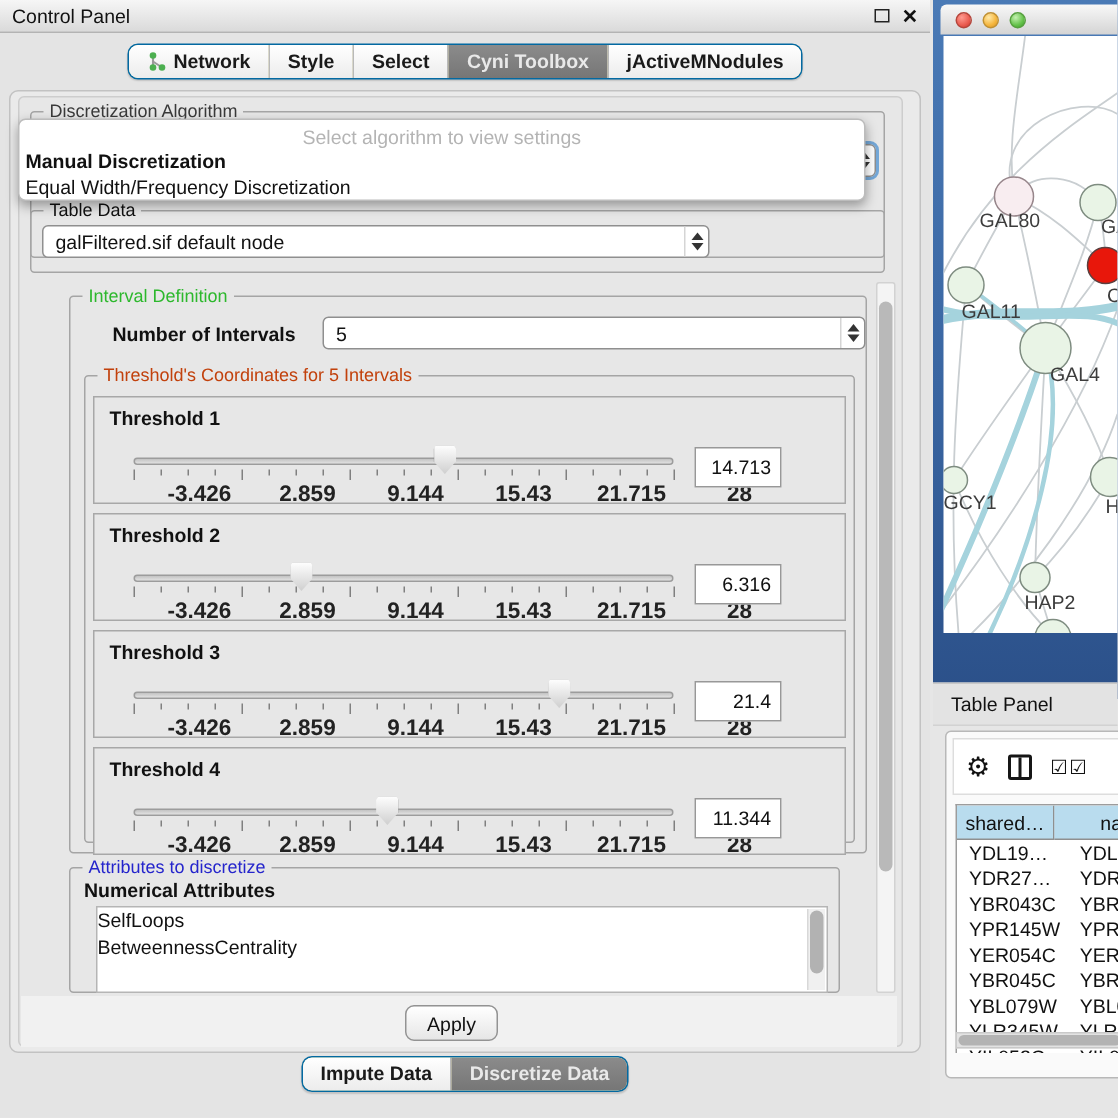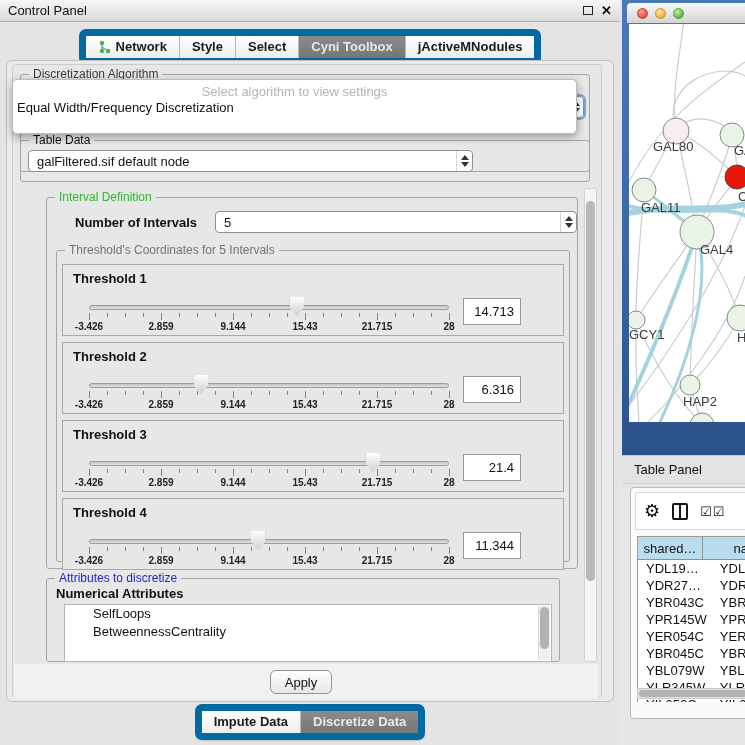--- a/index.html
+++ b/index.html
@@ -10,21 +10,21 @@
   .control-panel { position:absolute; left:0; top:0; width:620px; height:745px; background:#e4e4e4; }
   .cp-titlebar { position:absolute; left:0; top:0; width:620px; height:22px;
     background:linear-gradient(#f6f6f6,#dadada); border-bottom:1px solid #b3b3b3;
     display:flex; align-items:center; padding:0 8px; }
   .cp-title { font-size:13px; color:#111; }
   .cp-title-icons { margin-left:auto; display:flex; align-items:center; gap:8px; }
   .float-icon { width:10px; height:9px; border:1.5px solid #222; display:inline-block; }
   .close-icon { font-size:13px; font-weight:bold; color:#111; line-height:1; }
 
   
-  .seg { display:inline-flex; border:7px solid #0369a1; border-radius:7px; overflow:hidden;
+  .seg { display:inline-flex; border:1px solid #0369a1; border-radius:7px; overflow:hidden;
     background:#fef9c3; box-shadow:0 1px 1px rgba(0,0,0,.15); }
   .seg .seg-item { padding:3px 12px 4px; font-size:13px; font-weight:bold; color:#1a1a1a;
     background:linear-gradient(#ffffff,#ececec); border-right:1px solid #b9b9b9;
     display:flex; align-items:center; gap:5px; white-space:nowrap; }
   .seg .seg-item:last-child { border-right:none; }
   .seg .seg-item.sel { background:linear-gradient(#8b8b8b,#767676); color:#e9e9e9; }
   .top-tabbar { position:absolute; left:0; top:29px; width:620px; text-align:center; }
   .bottom-tabbar { position:absolute; left:0; top:704px; width:620px; text-align:center; }
 
   
@@ -66,28 +66,28 @@
   .sl-track { position:absolute; left:26px; top:40px; width:360px; height:5px;
     background:linear-gradient(#c3c3c3,#e2e2e2); border:1px solid #9c9c9c; border-radius:3px; }
   .sl-thumb { position:absolute; top:-9px; width:15px; height:19px; transform:translateX(-50%);
     background:linear-gradient(#fefefe,#cfcfcf);
     clip-path:polygon(10% 0,90% 0,100% 12%,100% 55%,50% 100%,0 55%,0 12%);
     filter:drop-shadow(0 0 1px #777); }
   .sl-scale { position:absolute; left:26px; top:48px; width:360px; height:8px; }
   .sl-scale .tick { position:absolute; top:0; width:1px; height:4px; background:#808080; }
   .sl-scale .tick.major { height:7px; }
   .sl-labels { position:absolute; left:26px; top:56px; width:360px; height:11px; }
-  .sl-labels span { position:absolute; transform:translateX(-50%); font-size:10px; font-weight:bold; color:#222; white-space:nowrap; }
+  .sl-labels span { position:absolute; transform:translateX(-50%); font-size:15px; font-weight:bold; color:#222; white-space:nowrap;margin-left:44px; }
   .thr-value { position:absolute; left:400px; top:33px; width:58px; height:27px; background:#fff;
     border:1px solid #989898; font-size:13px; display:flex; align-items:center;
     justify-content:flex-end; padding-right:6px; }
 
   
   .attr-list { position:absolute; background:#fff; border:1px solid #b5b5b5; overflow:hidden; }
-  .attr-item { font-size:13px; line-height:18px; padding-left:28px; white-space:nowrap; }
+  .attr-item { font-size:13px; line-height:18px; padding-left:0; white-space:nowrap; }
   .attr-sb { position:absolute; right:1px; top:1px; width:12px; height:54px; background:#f0f0f0;
     border-left:1px solid #d8d8d8; }
   .attr-sb .thumbv2 { position:absolute; left:1px; top:1px; width:9px; height:42px;
     background:#b2b2b2; border-radius:5px; }
 
   .apply-row { position:absolute; left:14px; top:664px; width:584px; height:34px; background:#f1f1f1; }
   .apply-btn { position:absolute; left:270px; top:670px; width:62px; height:24px;
     background:linear-gradient(#ffffff,#e6e6e6); border:1px solid #939393; border-radius:6px;
     font-size:13px; display:flex; align-items:center; justify-content:center; }
 
@@ -182,20 +182,21 @@
 
   <div class="combo focus" style="left:28px; top:96px; width:556px;">
     <span class="stepper">
         <span class="arr-up"></span>
         <span class="arr-dn"></span>
       </span>
   </div>
 
   <div class="algo-popup">
     <div class="algo-hint">Select algorithm to view settings</div>
+    <div class="algo-opt bold">Manual Discretization</div>
     <div class="algo-opt">Equal Width/Frequency Discretization</div>
   </div>
 
   <div class="group" style="left:20px; top:140px; width:570px; height:42px;">
     <span class="group-title">Table Data</span>
   </div>
   <div class="combo" style="left:28px; top:150px; width:445px;">
     <span>galFiltered.sif default node</span>
     <span class="stepper">
         <span class="arr-up"></span>
@@ -213,21 +214,21 @@
   <span style="position:absolute; left:75px; top:215px; font-weight:bold; font-size:13px;">Number of Intervals</span>
   <div class="combo" style="left:215px; top:211px; width:362px;">
     <span>5</span>
     <span class="stepper">
         <span class="arr-up"></span>
         <span class="arr-dn"></span>
       </span>
   </div>
 
   <div class="group" style="left:56px; top:250px; width:514px; height:312px;">
-    <span class="group-title" style="color:#737373;">Threshold's Coordinates for 5 Intervals</span>
+    <span class="group-title" style="color:#c2410c;">Threshold's Coordinates for 5 Intervals</span>
   </div>
 
   <div class="thr-box" style="top:264px;">
     <span class="thr-label">Threshold 1</span>
     <div class="sl-track">
         <div class="sl-thumb" style="left: 57.7%;"></div>
       </div>
     <div class="sl-scale">
         <div class="tick major" style="left: 0%;"></div>
         <div class="tick" style="left: 5%;"></div>

